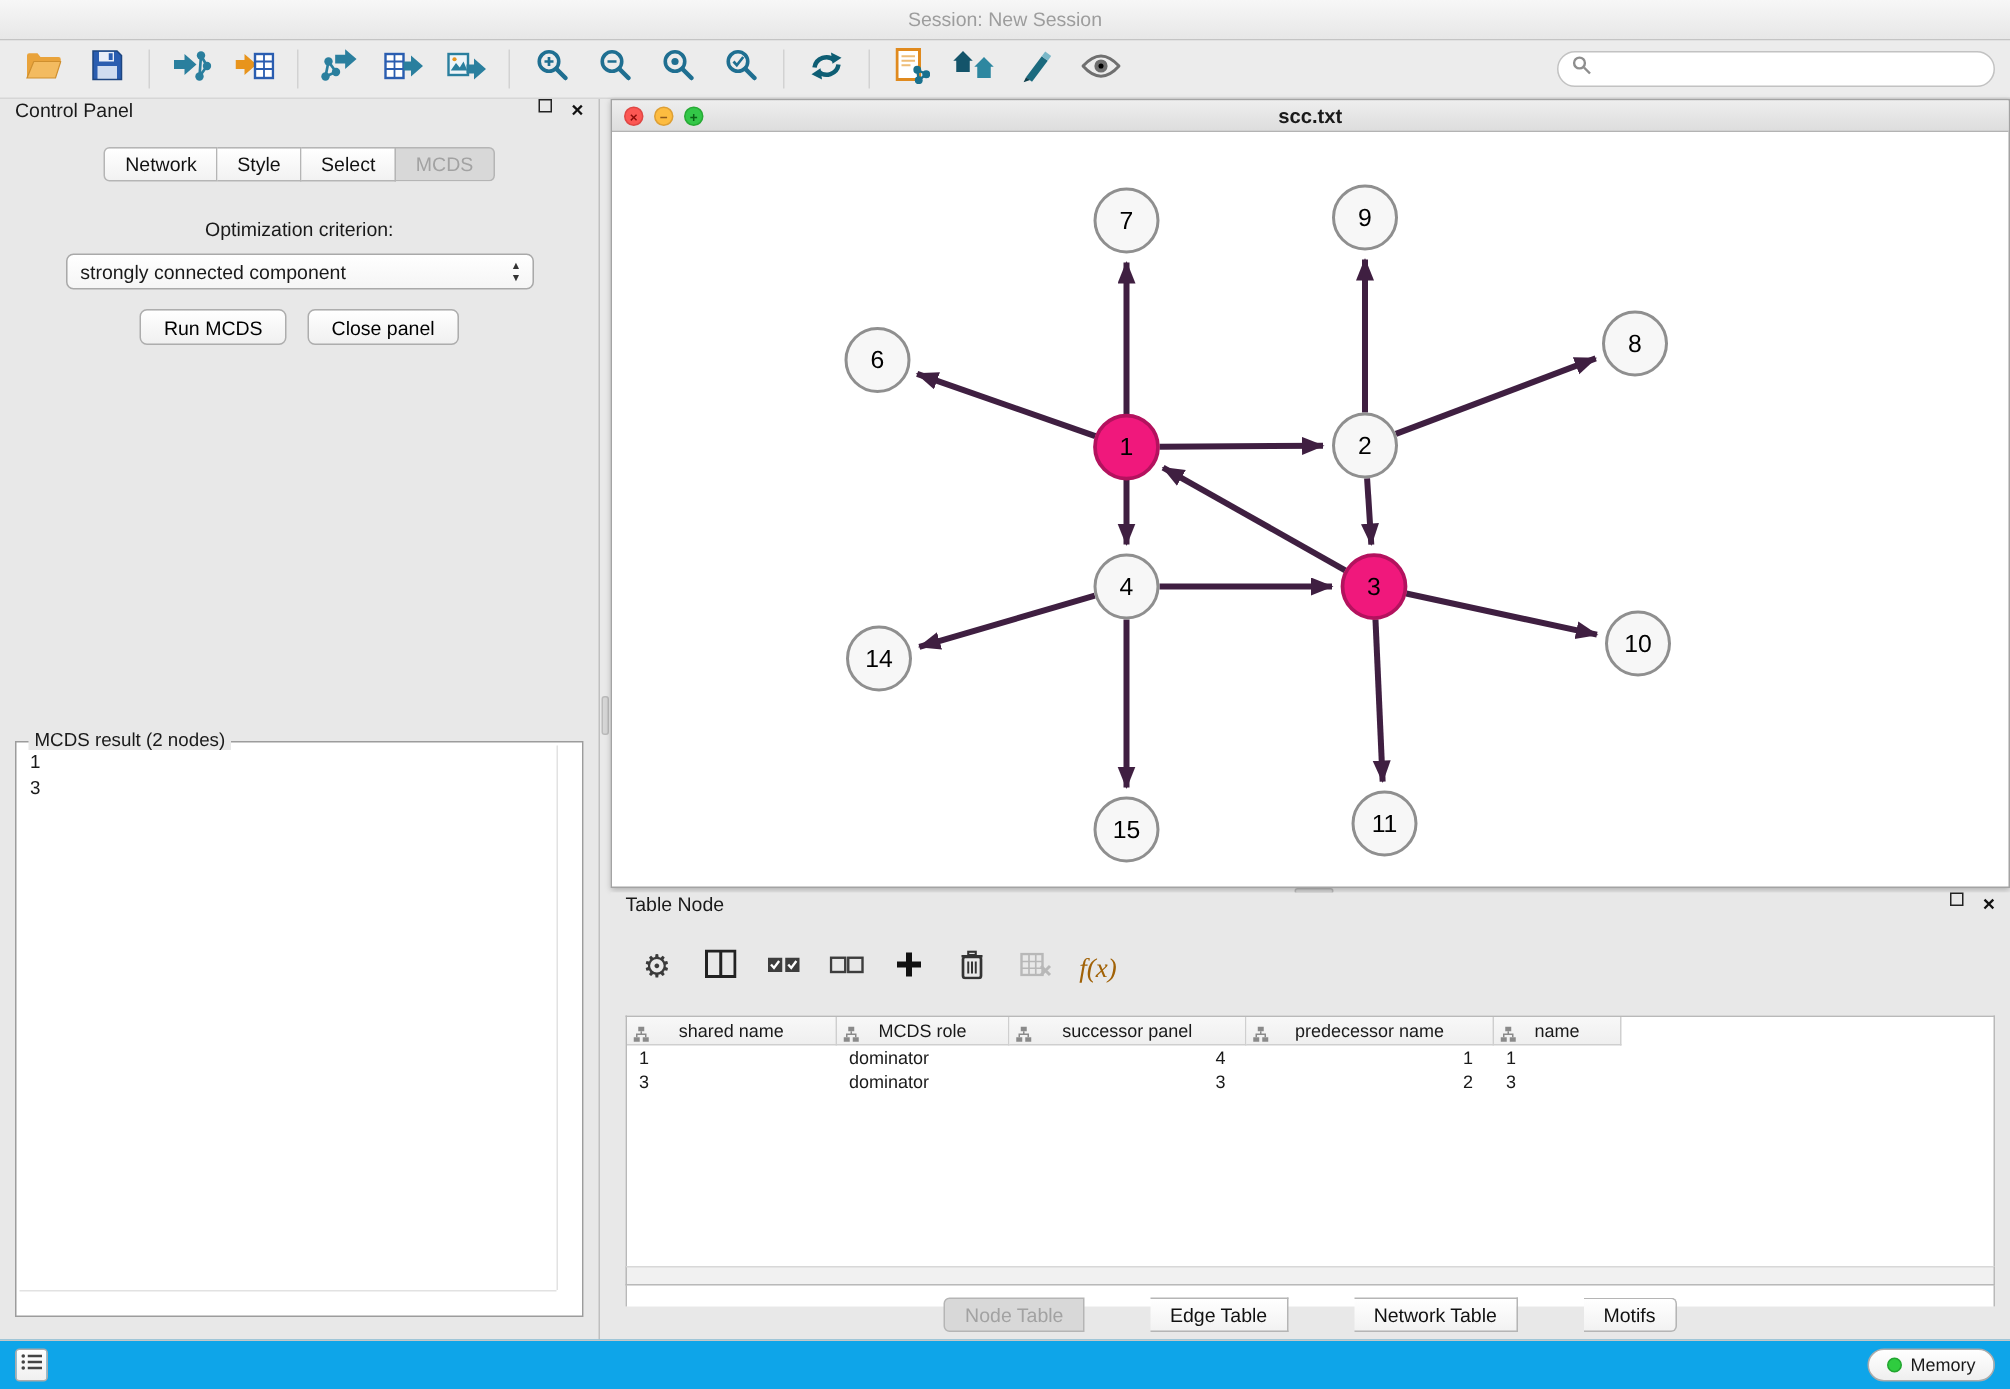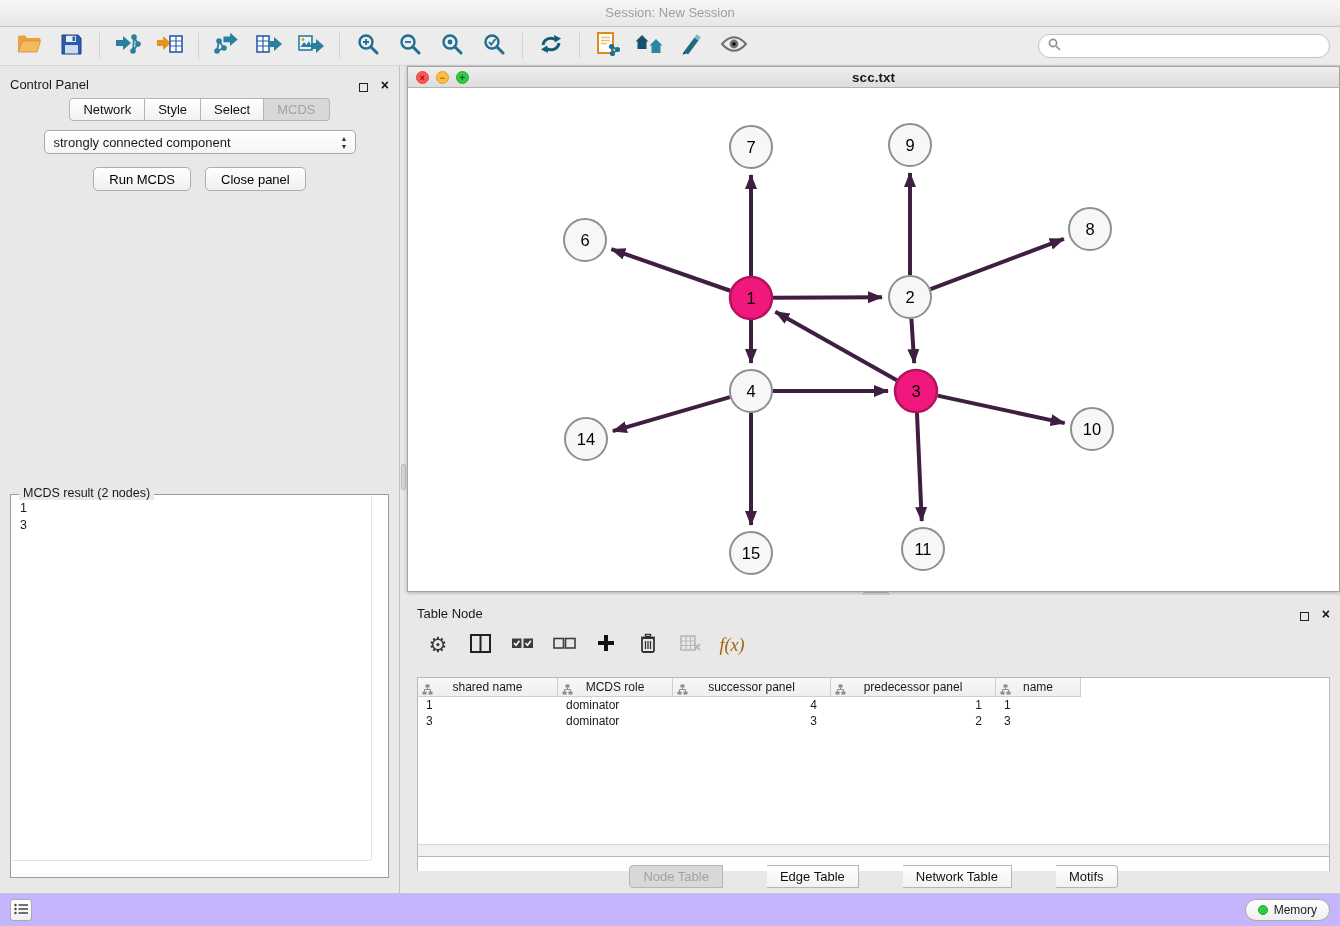--- a/index.html
+++ b/index.html
@@ -14,21 +14,21 @@
   
   .toolbar { position:absolute; top:27px; left:0; right:0; height:39px; background:#ececec;
     border-bottom:1px solid #d6d6d6; display:flex; align-items:center; padding:0 10px; gap:4px; }
   .tbtn { width:38px; height:32px; display:flex; align-items:center; justify-content:center; border-radius:4px; }
   .sep { width:1px; height:26px; background:#d2d2d2; margin:0 5px; }
   .search { margin-left:auto; width:292px; height:24px; background:#fff; border:1px solid #c2c2c2;
     border-radius:12px; display:flex; align-items:center; padding:0 9px; gap:6px; }
   .search input { border:none; outline:none; flex:1; font-size:13px; font-family:inherit; background:transparent; }
 
   
-  .panel-header { display:flex; align-items:flex-end; height:26px; padding:0 10px; font-size:13px; }
+  .panel-header { display:flex; align-items:flex-start; height:26px; padding:0 10px; font-size:13px; }
   .panel-header .spacer { flex:1; }
   .float-icon { width:9px; height:9px; border:1.5px solid #222; margin-right:13px; }
   .close-x { font-size:14px; font-weight:bold; color:#111; line-height:14px; }
 
   .seg-tabs { display:flex; justify-content:center; }
   .seg-tab { padding:3px 13px; font-size:13px; background:linear-gradient(#ffffff,#f2f2f2);
     border:1px solid #b5b5b5; border-left:none; color:#111; white-space:nowrap; }
   .seg-tab:first-child { border-left:1px solid #b5b5b5; border-radius:4px 0 0 4px; }
   .seg-tab:last-child { border-radius:0 4px 4px 0;text-align:center; }
   .seg-tab.active { background:#d8d8d8; color:#a2a2a2; }
@@ -87,21 +87,21 @@
     border-right:1px solid #cfcfcf; border-bottom:1px solid #cfcfcf;
     font-size:12px; text-align:center; line-height:18px; }
   .th-icon { position:absolute; left:4px; top:4px; }
   .trow { display:flex; height:16px; font-size:12px; line-height:16px; }
   .tcell { padding:0 14px 0 8px; overflow:hidden; white-space:nowrap; }
   .tbl-hscroll { position:absolute; left:10px; right:10px; top:249px; height:13px;
     background:#f1f1f1; border:1px solid #b9b9b9; border-top:1px solid #d8d8d8; }
   .tbl-tabs { position:absolute; left:0; right:0; top:270px;gap:44px; }
 
   
-  .statusbar { position:absolute; left:0; right:0; bottom:0; height:33px; background:#c4b5fd;
+  .statusbar { position:absolute; left:0; right:0; bottom:0; height:33px; background:#0ea5e9;
     border-top:1px solid #c6c6c6; display:flex; align-items:center; padding:16px 10px; }
   .status-list-btn { width:22px; height:22px; background:linear-gradient(#fff,#f0f0f0);
     border:1px solid #ababab; border-radius:3px; display:flex; align-items:center; justify-content:center; }
   .memory-btn { margin-left:auto; height:22px; padding:0 12px; background:linear-gradient(#fff,#efefef);
     border:1px solid #ababab; border-radius:12px; display:flex; align-items:center; gap:6px; font-size:12px; }
   .memory-dot { width:10px; height:10px; border-radius:50%; background:#2fcc3f; border:1px solid #21a52f; }
 </style>
 </head>
 <body>
 
@@ -257,20 +257,21 @@
     <span class="spacer"></span>
     <span class="float-icon"></span>
     <span class="close-x">×</span>
   </div>
   <div class="seg-tabs cp-tabs">
       <div class="seg-tab">Network</div>
       <div class="seg-tab">Style</div>
       <div class="seg-tab">Select</div>
       <div class="seg-tab active">MCDS</div>
     </div>
+  <div class="opt-label">Optimization criterion:</div>
   <div class="combo">
     <span>strongly connected component</span>
     <span class="combo-arrows">
         <span>▲</span>
         <span>▼</span>
       </span>
   </div>
   <div class="btn-row">
     <button class="pill-btn">Run MCDS</button>
     <button class="pill-btn">Close panel</button>
@@ -447,21 +448,21 @@
               <rect x="3.5" y="0.5" width="4" height="3" fill="#8a8a8a"></rect>
               <rect x="0.5" y="7.5" width="4" height="3" fill="#8a8a8a"></rect>
               <rect x="6.5" y="7.5" width="4" height="3" fill="#8a8a8a"></rect>
               <path d="M5.5 3.5 V5.5 M2.5 7.5 V5.5 H8.5 V7.5" stroke="#8a8a8a" fill="none"></path>
             </svg></span><span class="th-label">successor panel</span></div>
         <div class="th" style="width: 165px;"><span class="th-icon"><svg width="11" height="11" viewBox="0 0 11 11">
               <rect x="3.5" y="0.5" width="4" height="3" fill="#8a8a8a"></rect>
               <rect x="0.5" y="7.5" width="4" height="3" fill="#8a8a8a"></rect>
               <rect x="6.5" y="7.5" width="4" height="3" fill="#8a8a8a"></rect>
               <path d="M5.5 3.5 V5.5 M2.5 7.5 V5.5 H8.5 V7.5" stroke="#8a8a8a" fill="none"></path>
-            </svg></span><span class="th-label">predecessor panel</span></div>
+            </svg></span><span class="th-label">predecessor name</span></div>
         <div class="th" style="width: 85px;"><span class="th-icon"><svg width="11" height="11" viewBox="0 0 11 11">
               <rect x="3.5" y="0.5" width="4" height="3" fill="#8a8a8a"></rect>
               <rect x="0.5" y="7.5" width="4" height="3" fill="#8a8a8a"></rect>
               <rect x="6.5" y="7.5" width="4" height="3" fill="#8a8a8a"></rect>
               <path d="M5.5 3.5 V5.5 M2.5 7.5 V5.5 H8.5 V7.5" stroke="#8a8a8a" fill="none"></path>
             </svg></span><span class="th-label">name</span></div>
       </div>
     <div>
         <div class="trow">
           <div class="tcell" style="width: 140px; text-align: left;">1</div>

